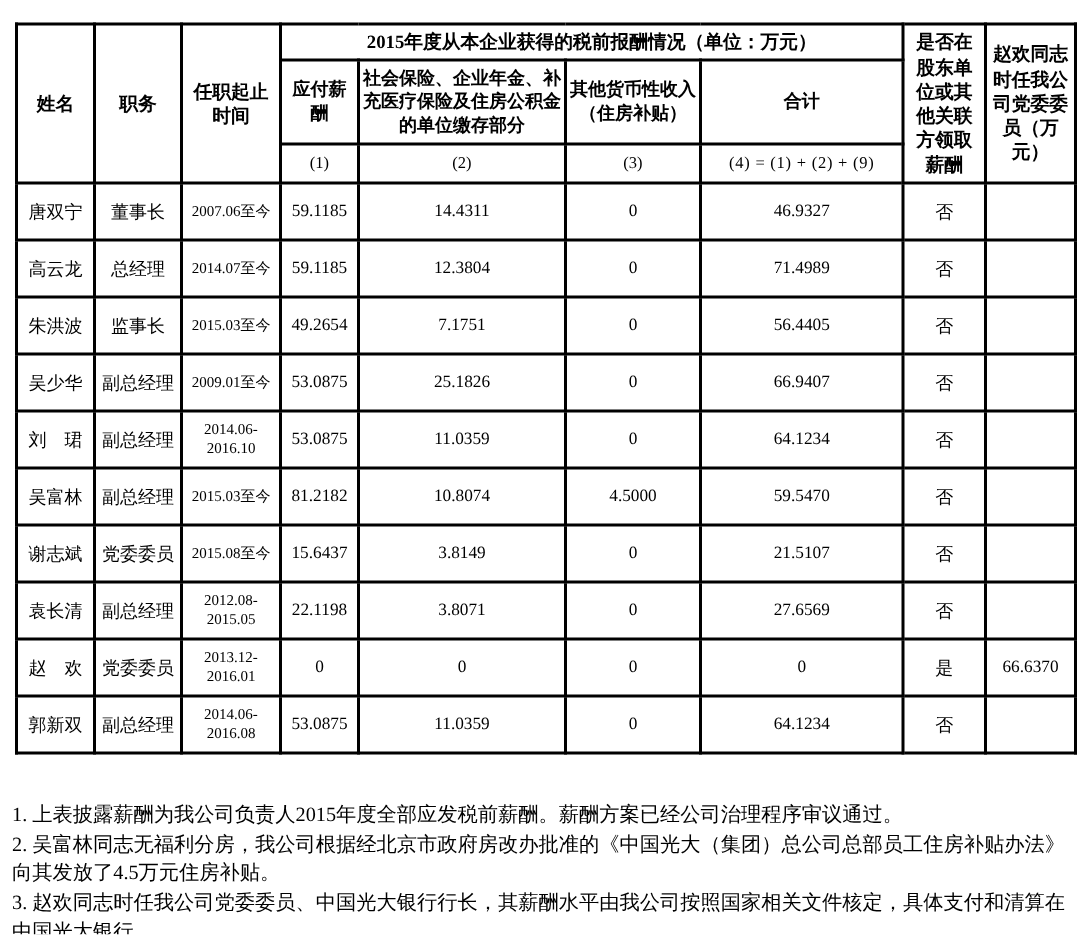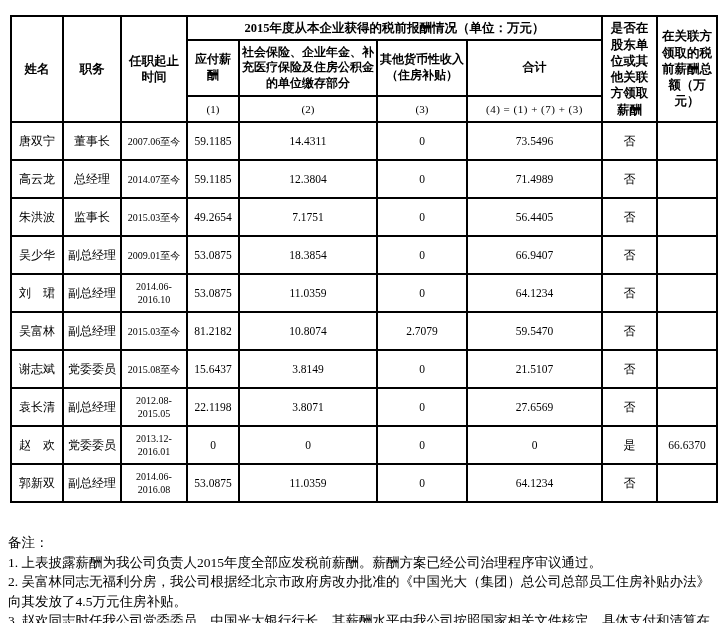--- a/index.html
+++ b/index.html
@@ -80,44 +80,44 @@
       <col style="width:55px">
       <col style="width:60px">
     </colgroup>
     <thead>
       <tr class="h-group">
         <th rowspan="3">姓名</th>
         <th rowspan="3">职务</th>
         <th rowspan="3">任职起止时间</th>
         <th colspan="4">2015年度从本企业获得的税前报酬情况（单位：万元）</th>
         <th rowspan="3">是否在股东单位或其他关联方领取薪酬</th>
-        <th rowspan="3">在关联方领取的税前薪酬总额（万元）</th>
+        <th rowspan="3">赵欢同志时任我公司党委委员（万元）</th>
       </tr>
       <tr class="h-cols">
         <th>应付薪酬</th>
         <th>社会保险、企业年金、补充医疗保险及住房公积金的单位缴存部分</th>
         <th>其他货币性收入（住房补贴）</th>
         <th>合计</th>
       </tr>
       <tr class="h-subs">
         <th>(1)</th>
         <th>(2)</th>
         <th>(3)</th>
-        <th class="formula">(4) = (1) + (7) + (3)</th>
+        <th class="formula">(4) = (1) + (2) + (9)</th>
       </tr>
     </thead>
     <tbody>
     <tr>
       <td>唐双宁</td>
       <td>董事长</td>
       <td class="term">2007.06至今</td>
       <td class="num">59.1185</td>
       <td class="num">14.4311</td>
       <td class="num">0</td>
-      <td class="num">73.5496</td>
+      <td class="num">46.9327</td>
       <td>否</td>
       <td class="num"></td>
     </tr>
 
     <tr>
       <td>高云龙</td>
       <td>总经理</td>
       <td class="term">2014.07至今</td>
       <td class="num">59.1185</td>
       <td class="num">12.3804</td>
@@ -137,21 +137,21 @@
       <td class="num">56.4405</td>
       <td>否</td>
       <td class="num"></td>
     </tr>
 
     <tr>
       <td>吴少华</td>
       <td>副总经理</td>
       <td class="term">2009.01至今</td>
       <td class="num">53.0875</td>
-      <td class="num">18.3854</td>
+      <td class="num">25.1826</td>
       <td class="num">0</td>
       <td class="num">66.9407</td>
       <td>否</td>
       <td class="num"></td>
     </tr>
 
     <tr>
       <td>刘　珺</td>
       <td>副总经理</td>
       <td class="term">2014.06-
@@ -163,21 +163,21 @@
       <td>否</td>
       <td class="num"></td>
     </tr>
 
     <tr>
       <td>吴富林</td>
       <td>副总经理</td>
       <td class="term">2015.03至今</td>
       <td class="num">81.2182</td>
       <td class="num">10.8074</td>
-      <td class="num">2.7079</td>
+      <td class="num">4.5000</td>
       <td class="num">59.5470</td>
       <td>否</td>
       <td class="num"></td>
     </tr>
 
     <tr>
       <td>谢志斌</td>
       <td>党委委员</td>
       <td class="term">2015.08至今</td>
       <td class="num">15.6437</td>
@@ -223,19 +223,18 @@
       <td class="num">11.0359</td>
       <td class="num">0</td>
       <td class="num">64.1234</td>
       <td>否</td>
       <td class="num"></td>
     </tr>
   </tbody>
   </table>
 
   <div class="notes">
-    <p class="notes-title">备注：</p>
     <p>1. 上表披露薪酬为我公司负责人2015年度全部应发税前薪酬。薪酬方案已经公司治理程序审议通过。</p>
     <p>2. 吴富林同志无福利分房，我公司根据经北京市政府房改办批准的《中国光大（集团）总公司总部员工住房补贴办法》向其发放了4.5万元住房补贴。</p>
     <p>3. 赵欢同志时任我公司党委委员、中国光大银行行长，其薪酬水平由我公司按照国家相关文件核定，具体支付和清算在中国光大银行。</p>
   </div>
 
 </div>
 
 </body></html>

